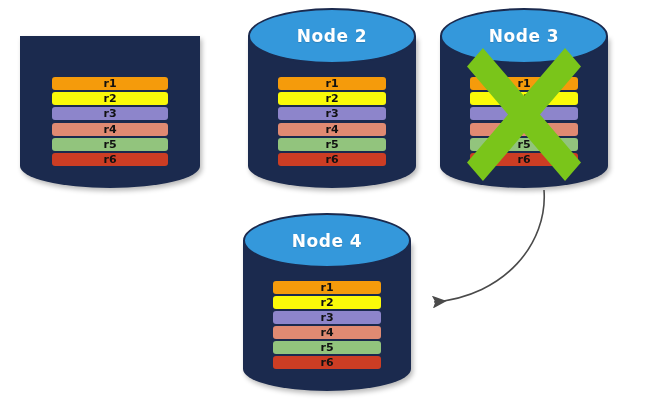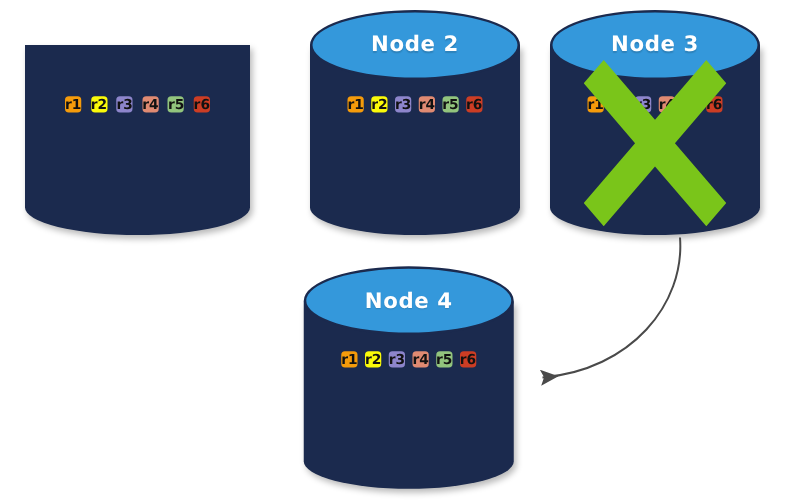--- a/index.html
+++ b/index.html
@@ -51,20 +51,21 @@
     font-weight: bold;
     font-size: 17px;
     letter-spacing: 0.5px;
     white-space: nowrap;
     text-shadow: 0 1px 1px rgba(0,0,0,0.15);
   }
 
   .bars {
     position: absolute;
     display: flex;
+    flex-direction: column;
     justify-content: space-between;
   }
   .bar {
     height: 13px;
     border-radius: 3px;
     display: flex;
     align-items: center;
     justify-content: center;
     font-size: 11px;
     font-weight: bold;

